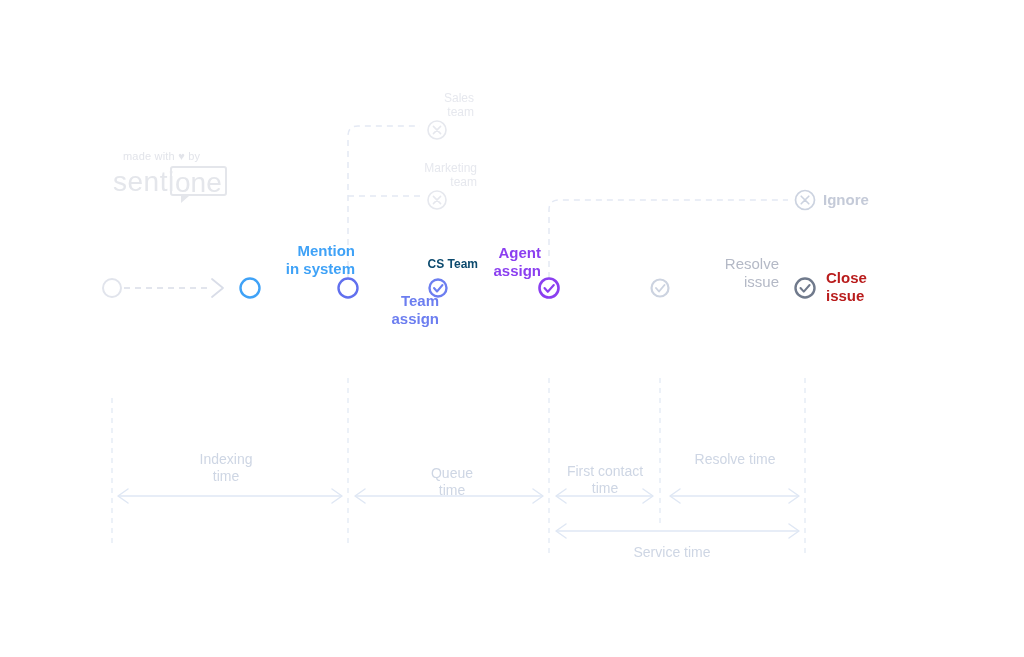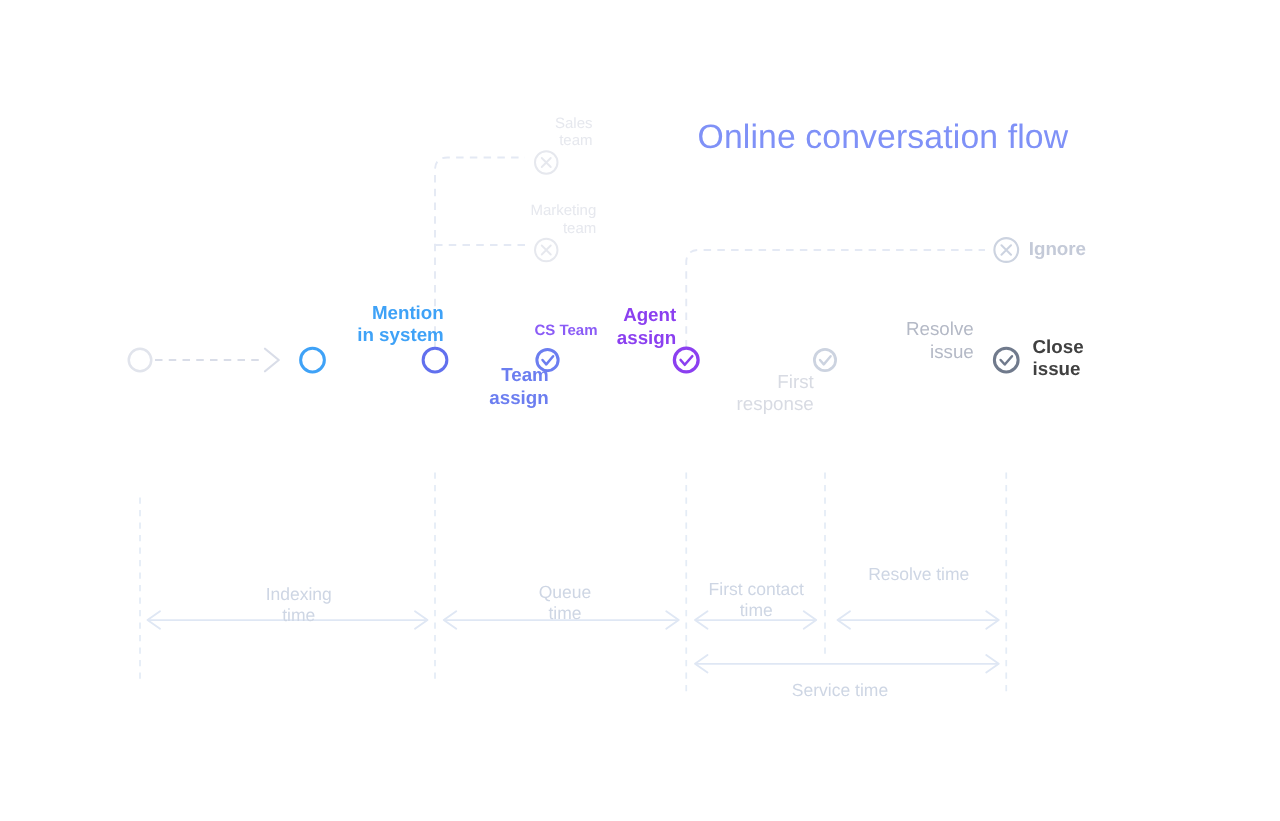--- a/index.html
+++ b/index.html
@@ -103,37 +103,37 @@
 
   
   .node-label {
     text-align: right;
     font-size: 15px;
   }
 
   .l-user        { left: 120px;  top: 299px; width: 100px; color: #c6cbd6; font-weight: 400; }
   .l-mention     { left: 245px;  top: 242px; width: 110px; color: #3fa2f7; font-weight: 700; }
   .l-team        { left: 345px;  top: 292px; width: 94px;  color: #6c7ef0; font-weight: 700; }
-  .l-csteam      { left: 398px;  top: 257px; width: 80px;  color: #8b5cf6; font-weight: 700; font-size: 12px; }
+  .l-csteam      { left: 398px;  top: 257px; width: 80px;  color: #0c4a6e; font-weight: 700; font-size: 12px; }
   .l-agent       { left: 455px;  top: 244px; width: 86px;  color: #8b3ff0; font-weight: 700; }
   .l-first       { left: 559px;  top: 297px; width: 92px;  color: #d8dbe3; font-weight: 400; }
   .l-resolve     { left: 683px;  top: 255px; width: 96px;  color: #b4b9c6; font-weight: 400; }
-  .l-close       { left: 826px;  top: 269px; width: 70px;  color: #404040; font-weight: 700; text-align: left; }
+  .l-close       { left: 826px;  top: 269px; width: 70px;  color: #b91c1c; font-weight: 700; text-align: left; }
   .l-ignore      { left: 823px;  top: 191px; width: 80px;  color: #c4cad8; font-weight: 700; text-align: left; }
   .l-sales       { left: 400px;  top: 91px;  width: 74px;  color: #e6e8ee; font-weight: 400; font-size: 12px; }
   .l-marketing   { left: 393px;  top: 161px; width: 84px;  color: #e6e8ee; font-weight: 400; font-size: 12px; }
 
   
   .m-label {
     text-align: center;
     font-size: 14px;
     color: #ced6e4;
     font-weight: 400;
   }
-  .m-indexing { left: 177px; top: 451px; width: 124px; margin-top: 16px; }
+  .m-indexing { left: 164px; top: 451px; width: 124px; }
   .m-queue    { left: 400px; top: 451px; width: 104px; margin-top: 14px; }
   .m-first    { left: 548px; top: 451px; width: 114px; margin-top: 12px; }
   .m-resolve  { left: 672px; top: 451px; width: 126px; }
   .m-service  { left: 596px; top: 544px; width: 152px; }
 </style>
 </head>
 <body>
 
 <div id="stage">
 
@@ -264,32 +264,35 @@
       </g>
 
       <g>
         <line x1="556" y1="531" x2="799" y2="531" stroke="#dfe7f4" stroke-width="1.4"></line>
         <polyline points="566,524 556,531 566,538" fill="none" stroke="#dfe7f4" stroke-width="1.5" stroke-linecap="round" stroke-linejoin="round"></polyline>
         <polyline points="789,524 799,531 789,538" fill="none" stroke="#dfe7f4" stroke-width="1.5" stroke-linecap="round" stroke-linejoin="round"></polyline>
       </g>
     </g>
   </svg>
 
-  <div class="lbl title">Online conversation flow</div>
-
+
+  <div class="logo-wrap">
+    <div class="made-with"><span>made with </span><span class="heart">♥</span><span> by</span></div>
+    <div class="logo-text">senti</div>
+    <div class="logo-bubble"></div>
+    <div class="logo-one">one</div>
+  </div>
 
   <div class="lbl node-label l-mention">Mention
 in system</div>
   <div class="lbl node-label l-team">Team
 assign</div>
   <div class="lbl node-label l-csteam">CS Team</div>
   <div class="lbl node-label l-agent">Agent
 assign</div>
-  <div class="lbl node-label l-first">First
-response</div>
   <div class="lbl node-label l-resolve">Resolve
 issue</div>
   <div class="lbl node-label l-close">Close
 issue</div>
 
   <div class="lbl node-label l-ignore">Ignore</div>
   <div class="lbl node-label l-sales">Sales
 team</div>
   <div class="lbl node-label l-marketing">Marketing
 team</div>

